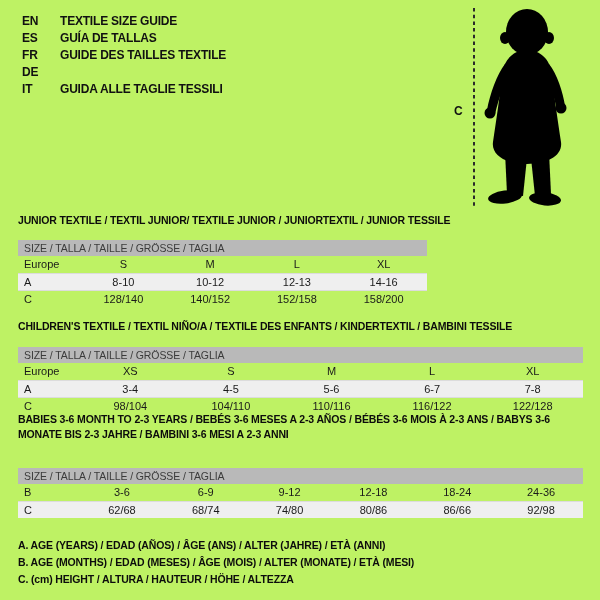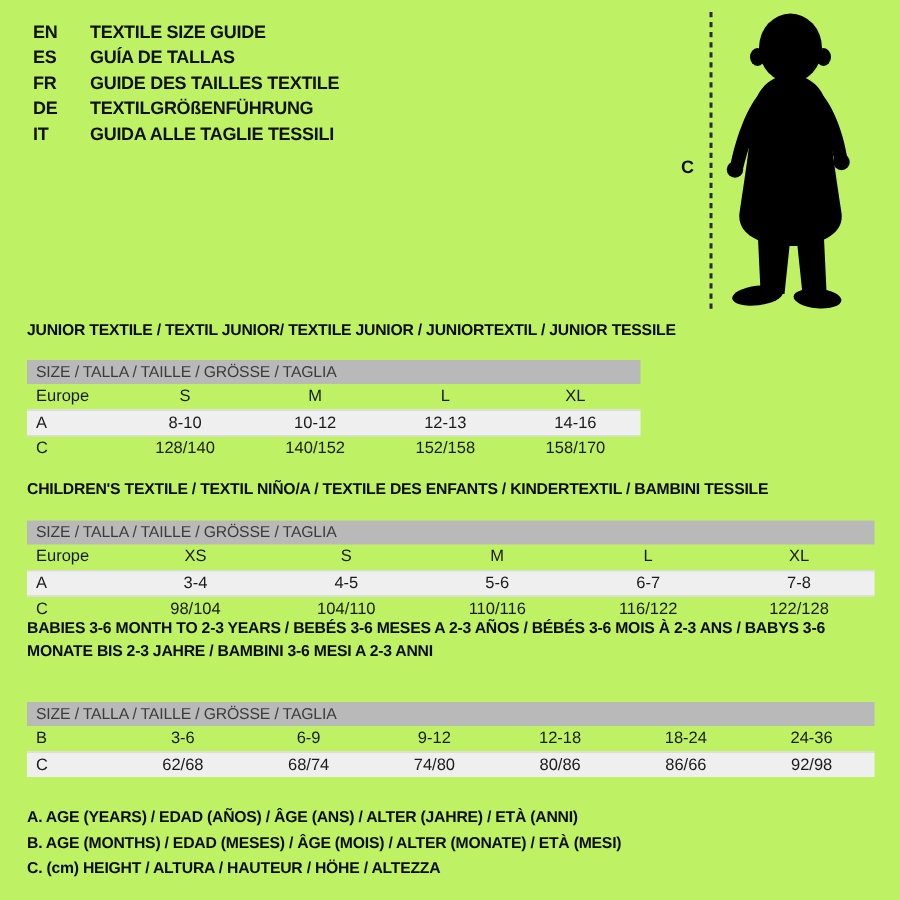--- a/index.html
+++ b/index.html
@@ -49,21 +49,20 @@
     <div class="lang-row">
       <span class="lang-code">ES</span>
       <span class="lang-title">GUÍA DE TALLAS</span>
     </div>
     <div class="lang-row">
       <span class="lang-code">FR</span>
       <span class="lang-title">GUIDE DES TAILLES TEXTILE</span>
     </div>
     <div class="lang-row">
       <span class="lang-code">DE</span>
-      <span class="lang-title">TEXTILGRÖßENFÜHRUNG</span>
     </div>
     <div class="lang-row">
       <span class="lang-code">IT</span>
       <span class="lang-title">GUIDA ALLE TAGLIE TESSILI</span>
     </div>
   </div>
 
   <span class="measure-label">C</span>
   <svg class="measure-line" width="4" height="200" aria-hidden="true">
     <line x1="2" y1="0" x2="2" y2="200" stroke="#2a2a2a" stroke-width="2" stroke-dasharray="3.5 3.2"></line>
@@ -102,21 +101,21 @@
           <div class="cell">8-10</div>
           <div class="cell">10-12</div>
           <div class="cell">12-13</div>
           <div class="cell">14-16</div>
         </div>
         <div class="row" style="grid-template-columns: 62px repeat(4, 1fr);">
           <div class="cell lead">C</div>
           <div class="cell">128/140</div>
           <div class="cell">140/152</div>
           <div class="cell">152/158</div>
-          <div class="cell">158/170</div>
+          <div class="cell">158/200</div>
         </div>
       </div>
   </div>
 
   <div class="sec-title" style="top:319px">CHILDREN'S TEXTILE / TEXTIL NIÑO/A / TEXTILE DES ENFANTS / KINDERTEXTIL / BAMBINI TESSILE</div>
   <div class="tbl" style="top:347px; width:565px">
     <div class="tbl-head">SIZE / TALLA / TAILLE / GRÖSSE / TAGLIA</div>
     <div class="rows">
         <div class="row" style="grid-template-columns: 62px repeat(5, 1fr);">
           <div class="cell lead">Europe</div>

